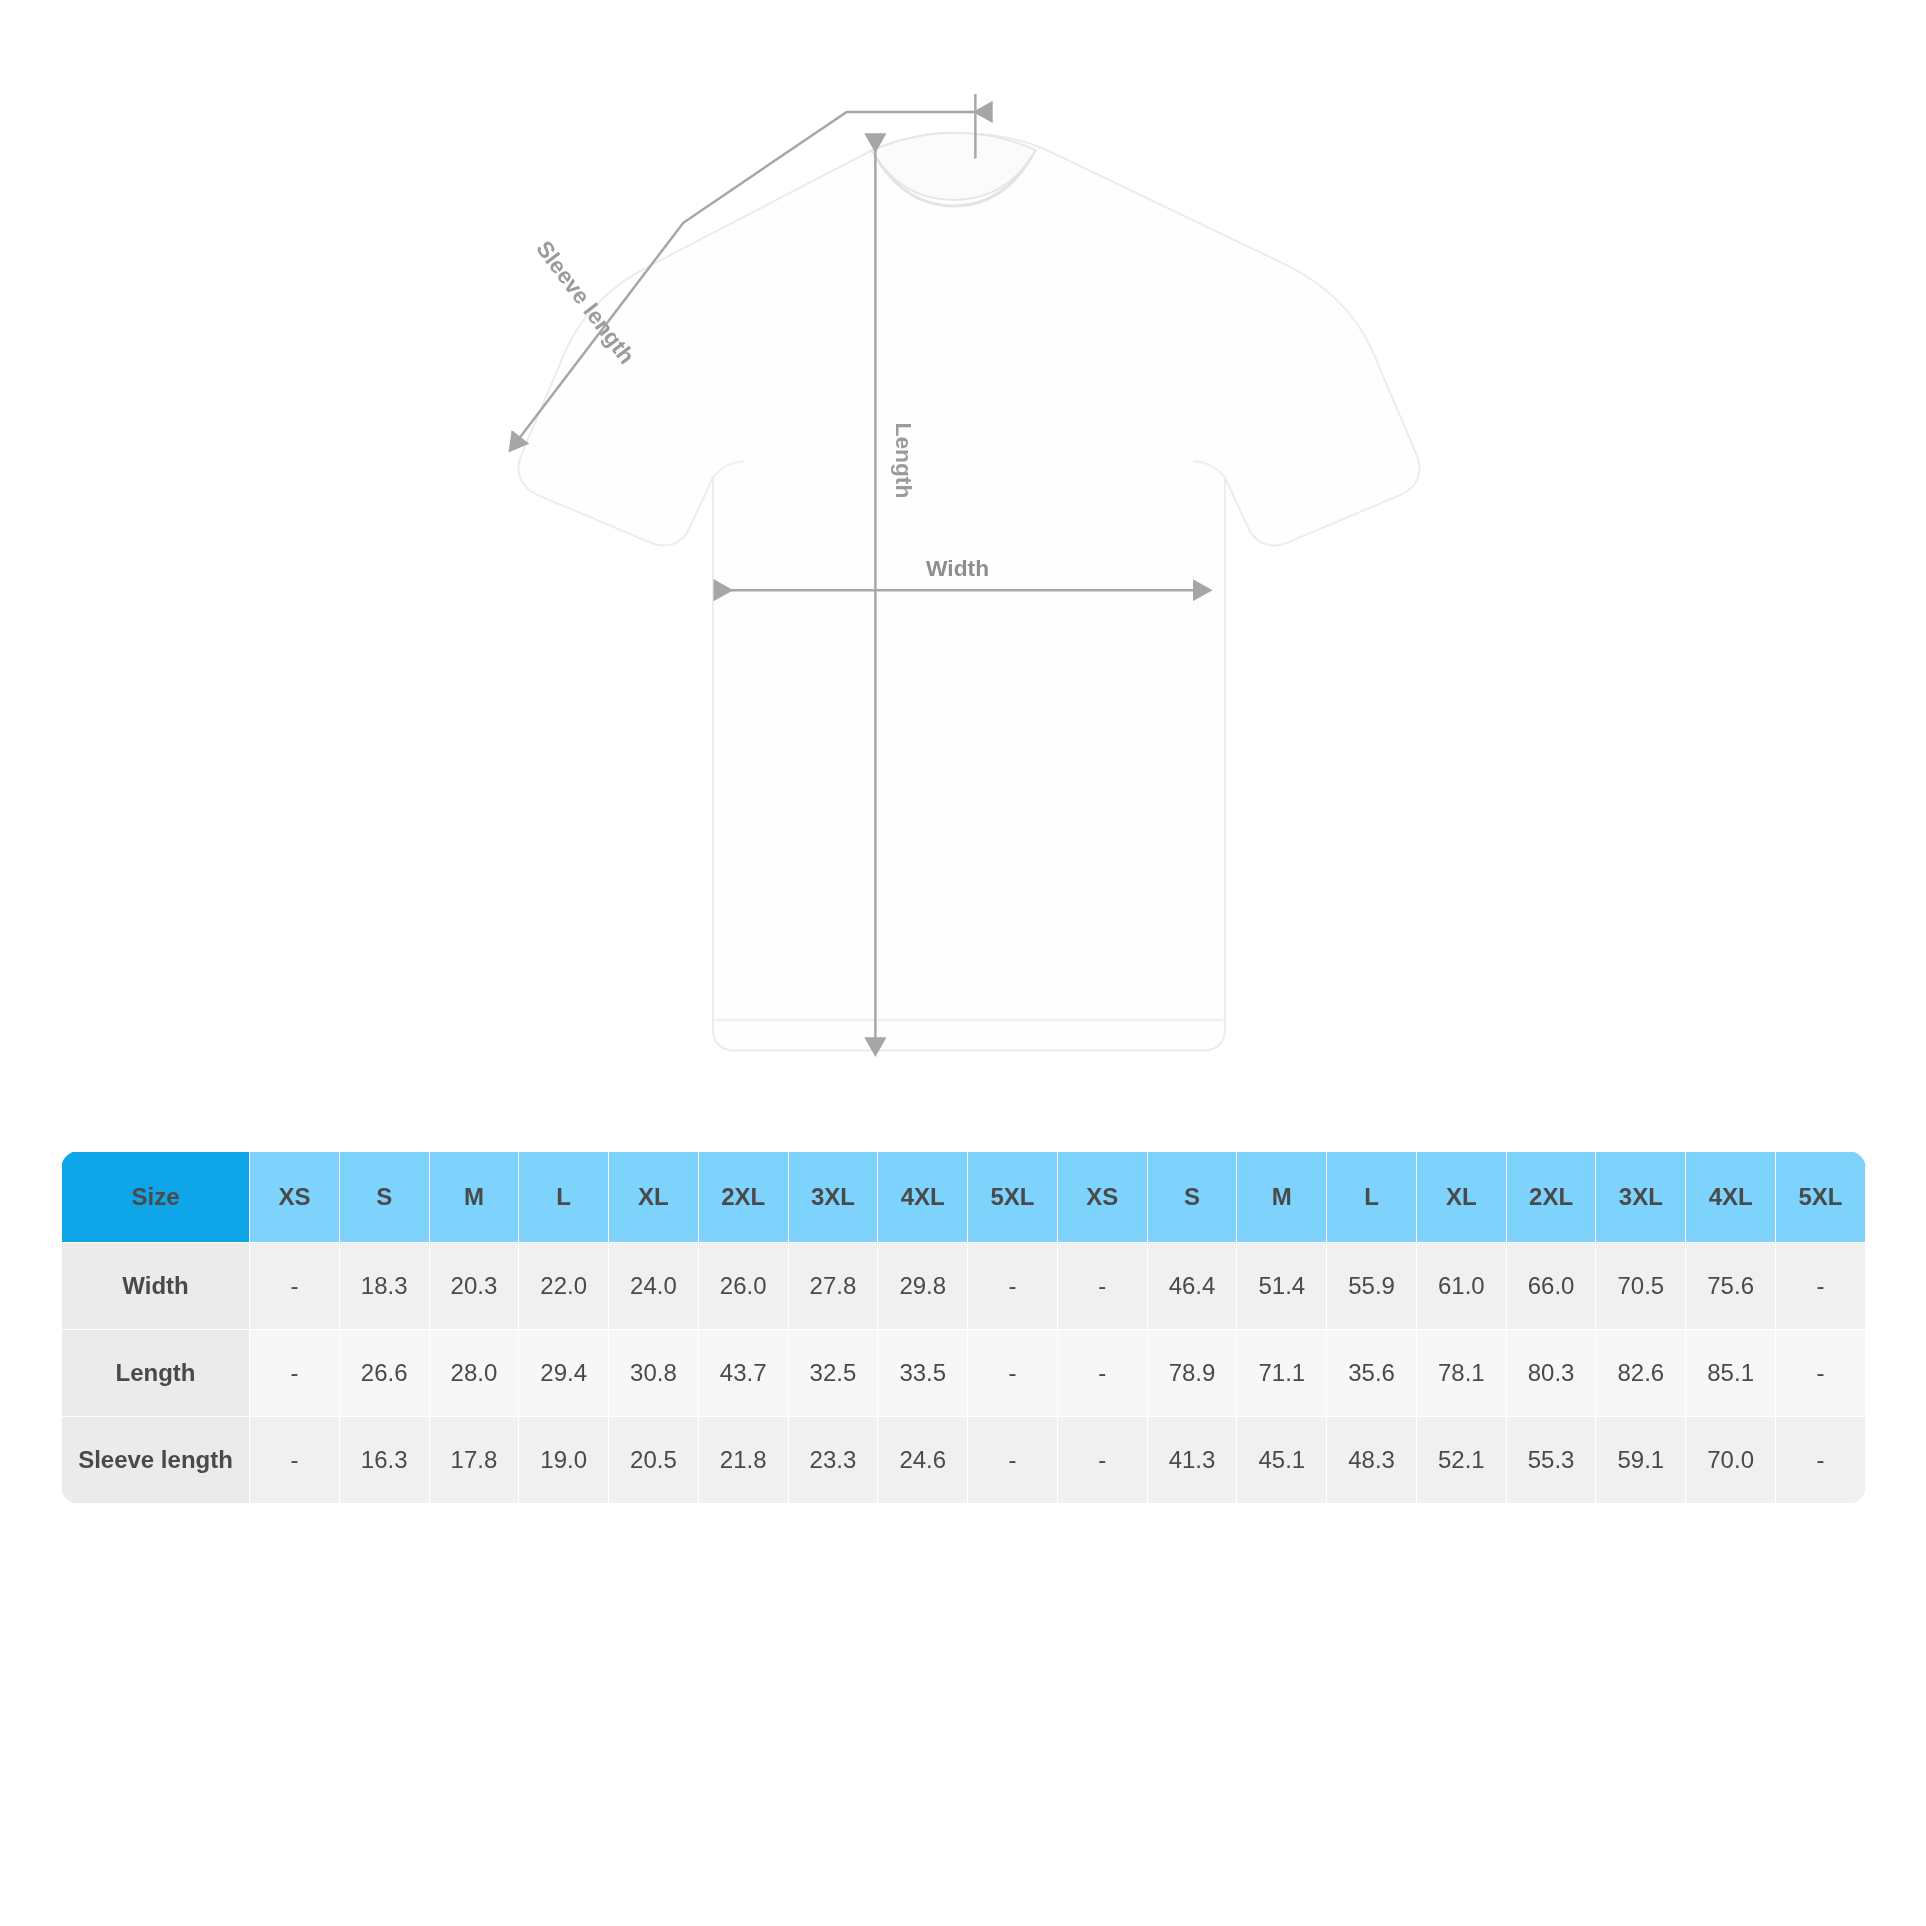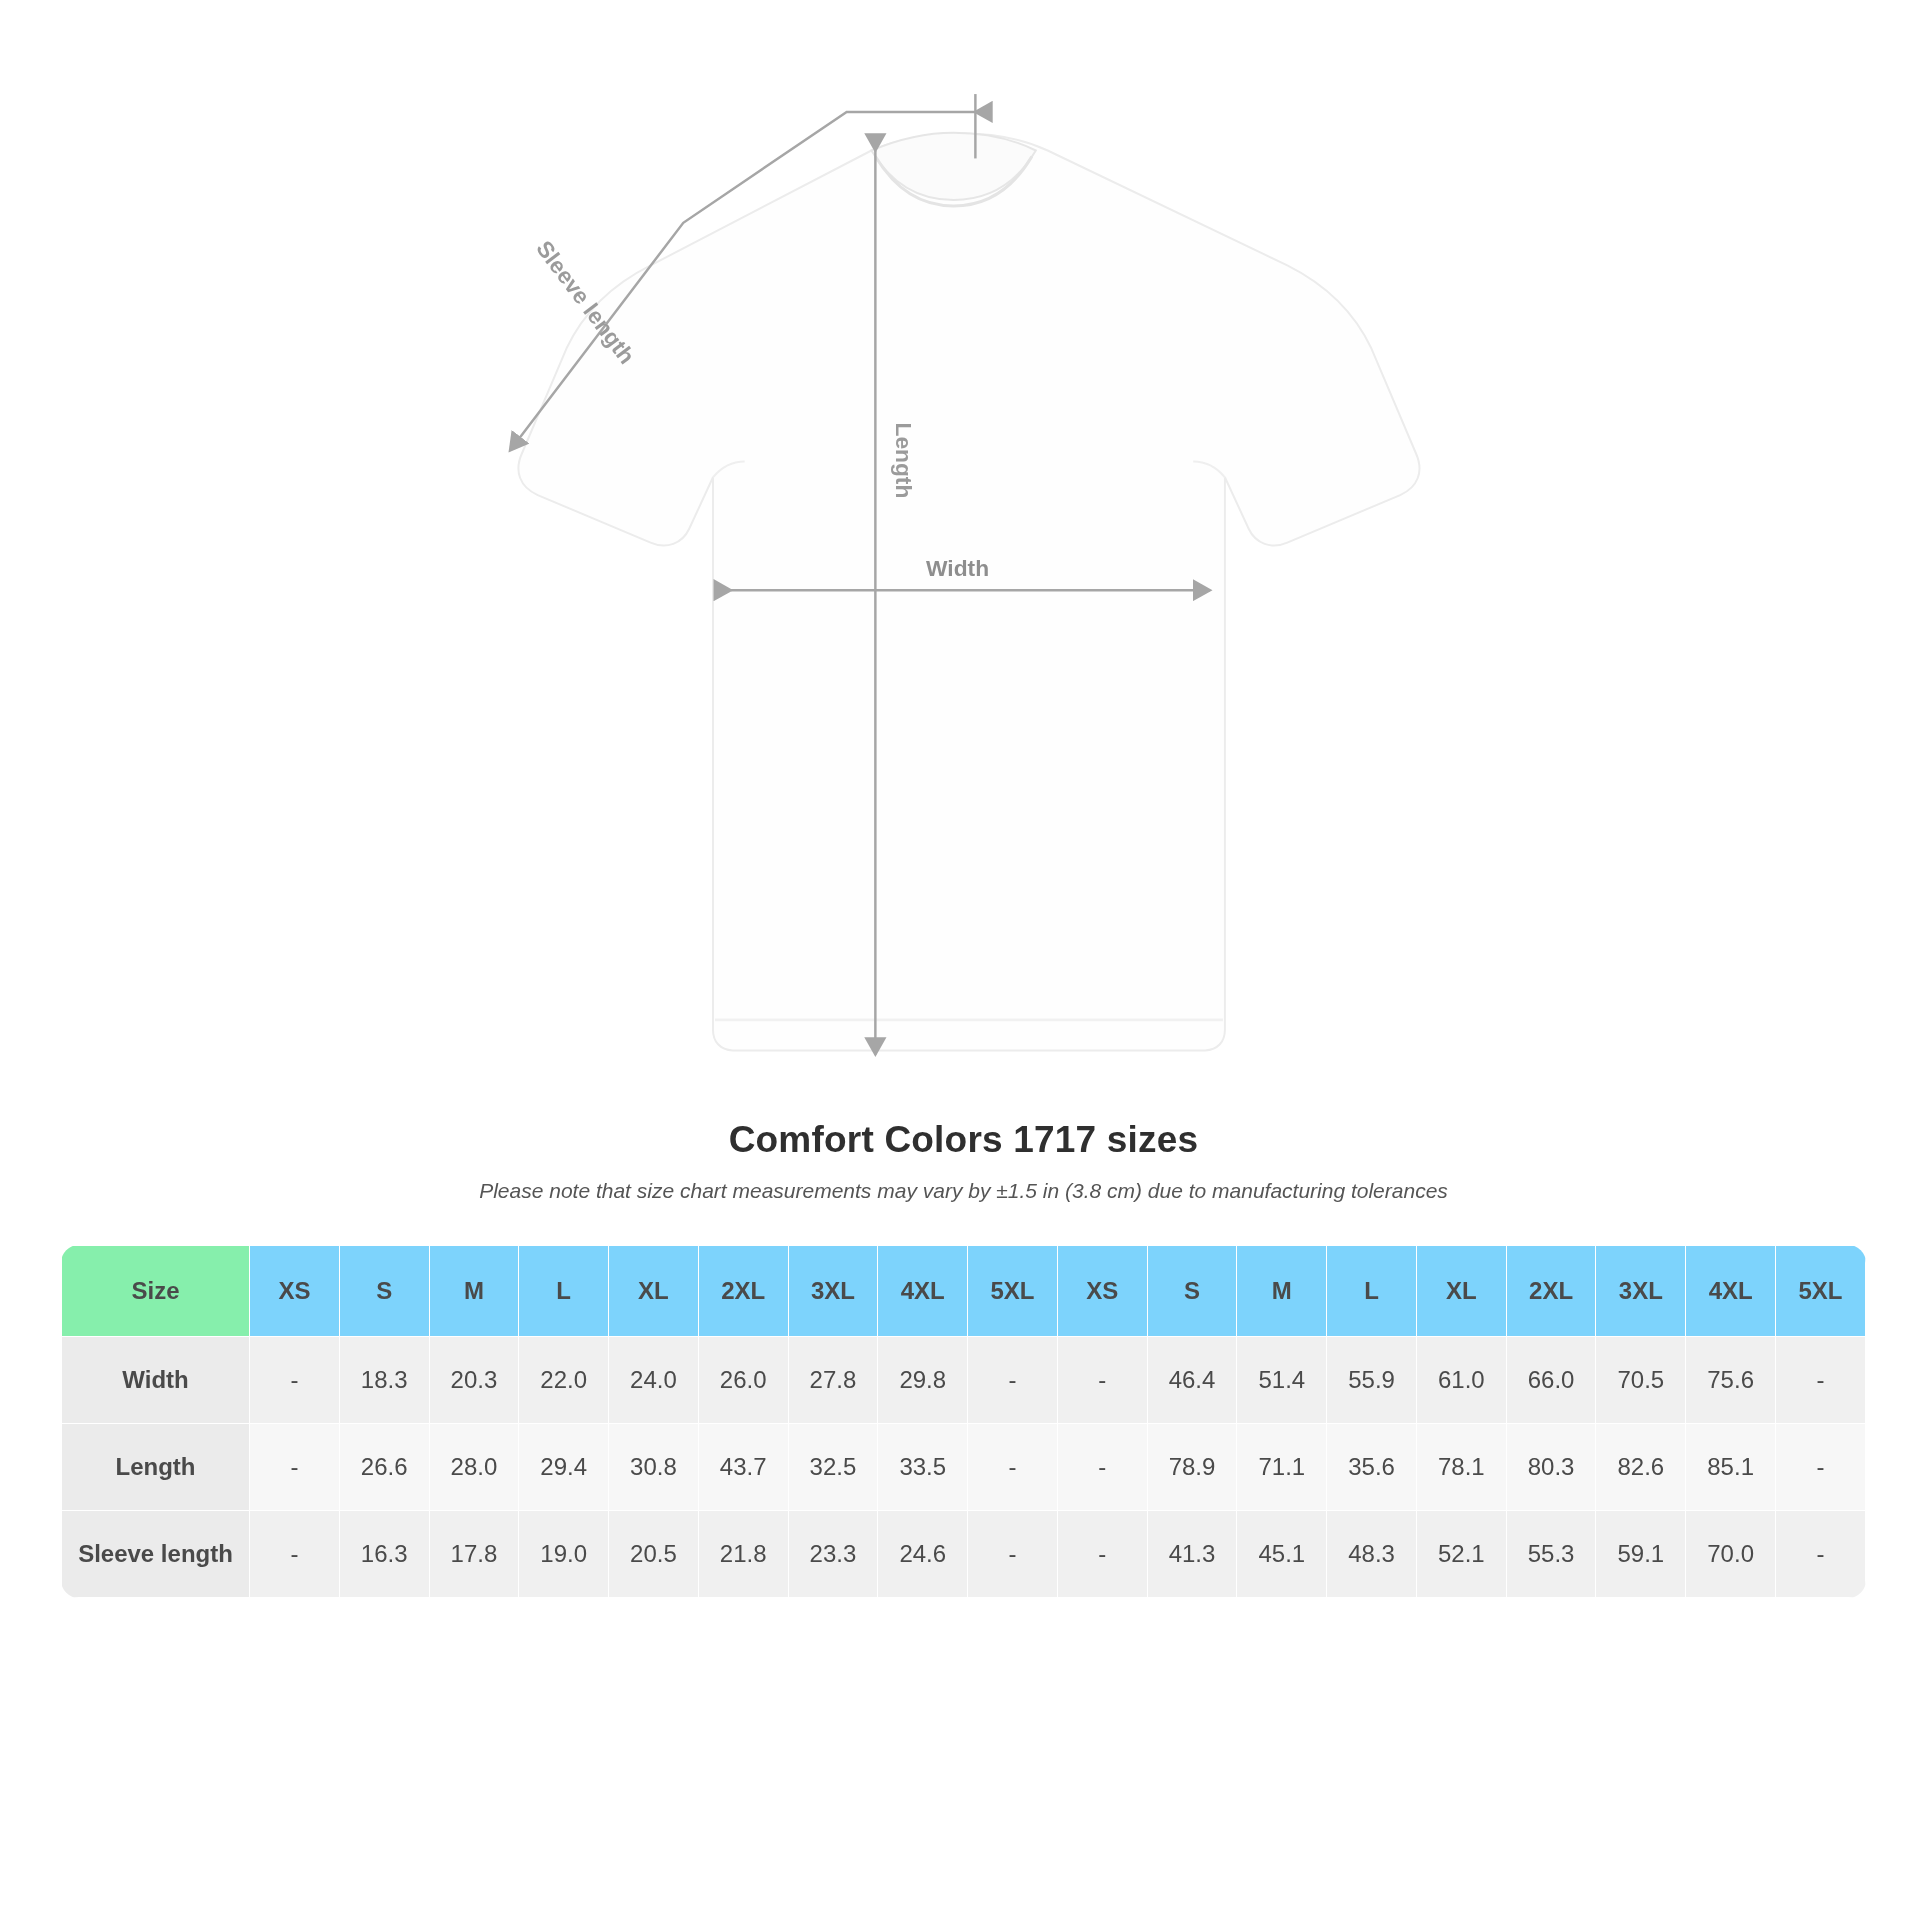--- a/index.html
+++ b/index.html
@@ -91,21 +91,21 @@
   }
   tr.head-row td,
   tr.head-row th {
     background: #7dd3fc;
     height: 91px;
     font-size: 24px;
     font-weight: bold;
     color: #4a4a4a;
   }
   tr.head-row td.row-label-head {
-    background: #86efac;
+    background: #0ea5e9;
   }
   tr.data-row td {
     height: 87px;
     font-size: 24px;
     color: #4a4a4a;
   }
   tr.data-row.odd td { background: #f0f0f0; }
   tr.data-row.even td { background: #f7f7f7; }
   tr.data-row td.row-label {
     background: #ebebeb;
@@ -179,24 +179,20 @@
       </g>
       <text x="905" y="465" transform="rotate(90 905 465)" text-anchor="middle" font-family="Liberation Sans, sans-serif" font-size="23" font-weight="bold" fill="#9b9b9b">Length</text>
 
       <g>
         <line x1="738" y1="596" x2="1222" y2="596" stroke="#a6a6a6" stroke-width="2.5" marker-start="url(#arrowEnd)" marker-end="url(#arrowEnd)"></line>
       </g>
       <text x="967" y="582" text-anchor="middle" font-family="Liberation Sans, sans-serif" font-size="23" font-weight="bold" fill="#8e8e8e">Width</text>
     </svg>
   </div>
 
-  <div class="title-block">
-    <div class="chart-title">Comfort Colors 1717 sizes</div>
-    <div class="chart-note">Please note that size chart measurements may vary by ±1.5 in (3.8 cm) due to manufacturing tolerances</div>
-  </div>
 
   <div class="table-wrap">
     <table class="size-table">
       <colgroup>
         <col class="label-col">
         <col span="18">
       </colgroup>
       <tbody>
 
         <tr class="head-row">

